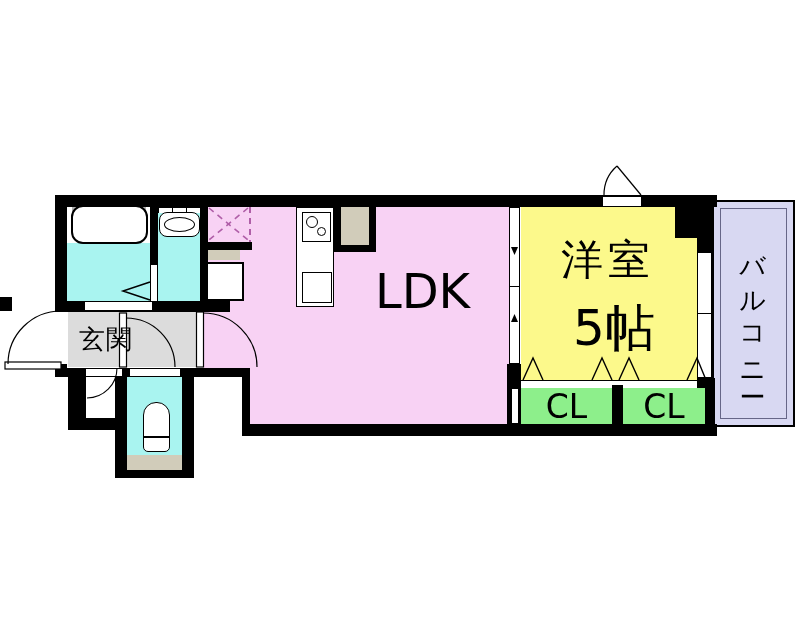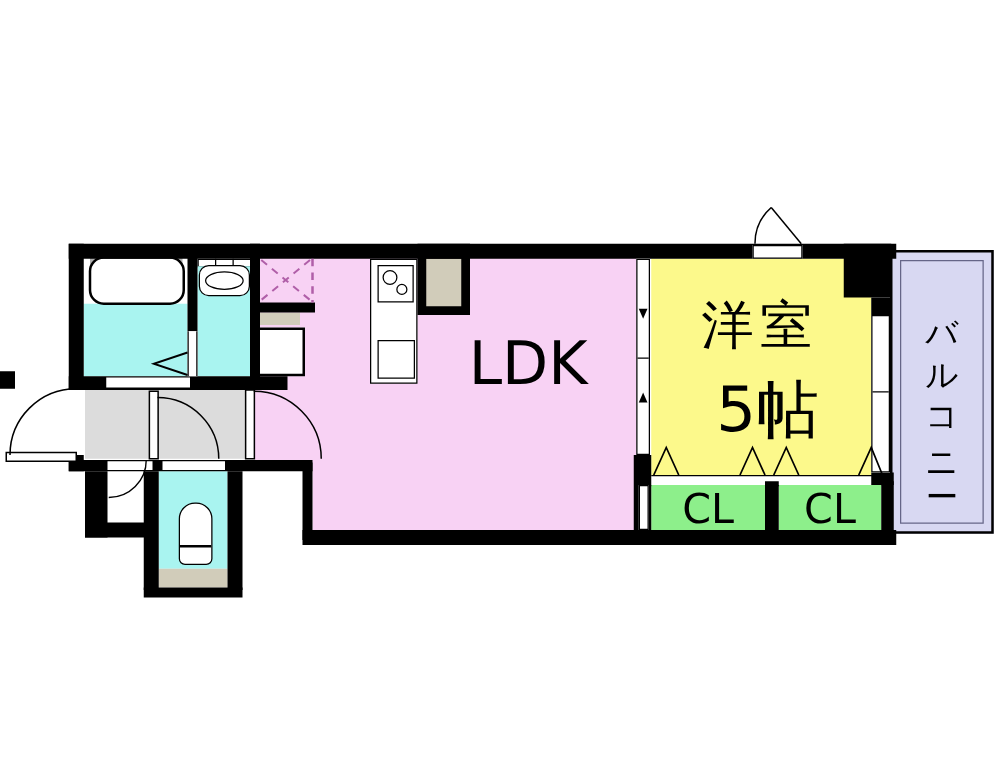--- a/index.html
+++ b/index.html
@@ -132,17 +132,18 @@
       <polyline points="619,380 629,358 639,380"></polyline>
       <polyline points="687,380 697,358 706,380"></polyline>
     </g>
 
     <g fill="#000">
       <path d="M 511 247 L 518 247 L 514.5 255 Z"></path>
       <path d="M 511 322 L 518 322 L 514.5 314 Z"></path>
     </g>
   </svg>
 
+  <div class="label" style="left:70px;top:322px;width:72px;font-size:26px;letter-spacing:1px;">玄関</div>
   <div class="label" style="left:330px;top:263px;width:185px;font-size:48px;text-align:center;">LDK</div>
   <div class="label" style="left:524px;top:232px;width:168px;font-size:42px;letter-spacing:5px;">洋室</div>
   <div class="label" style="left:528px;top:295px;width:172px;font-size:50px;">5帖</div>
 
 </div>
 
 </body></html>

